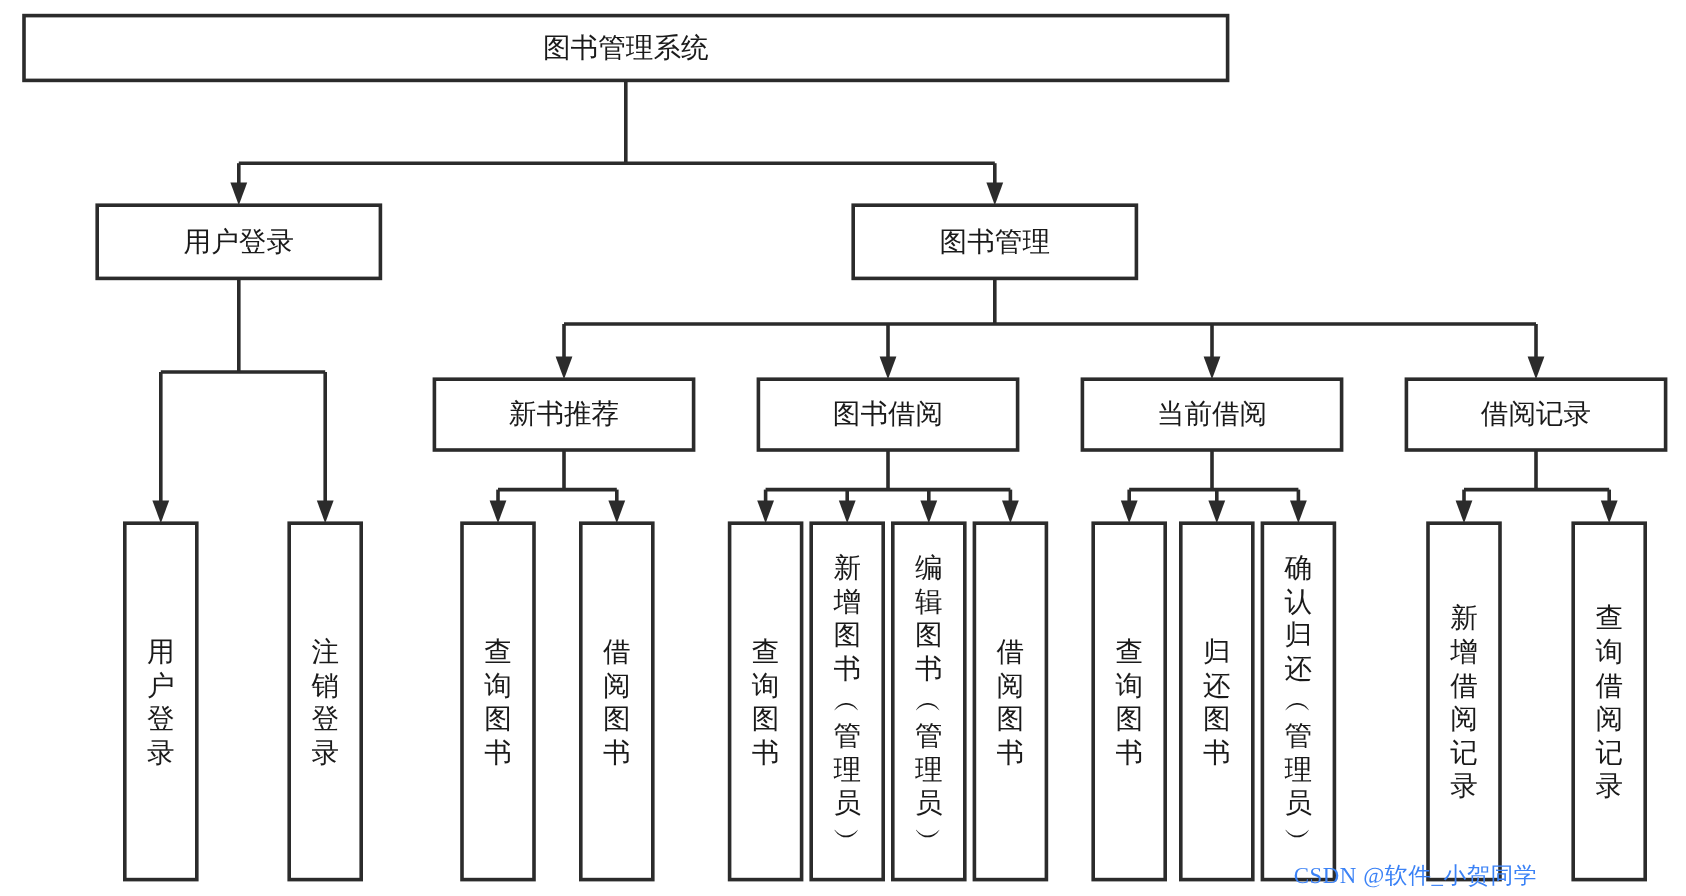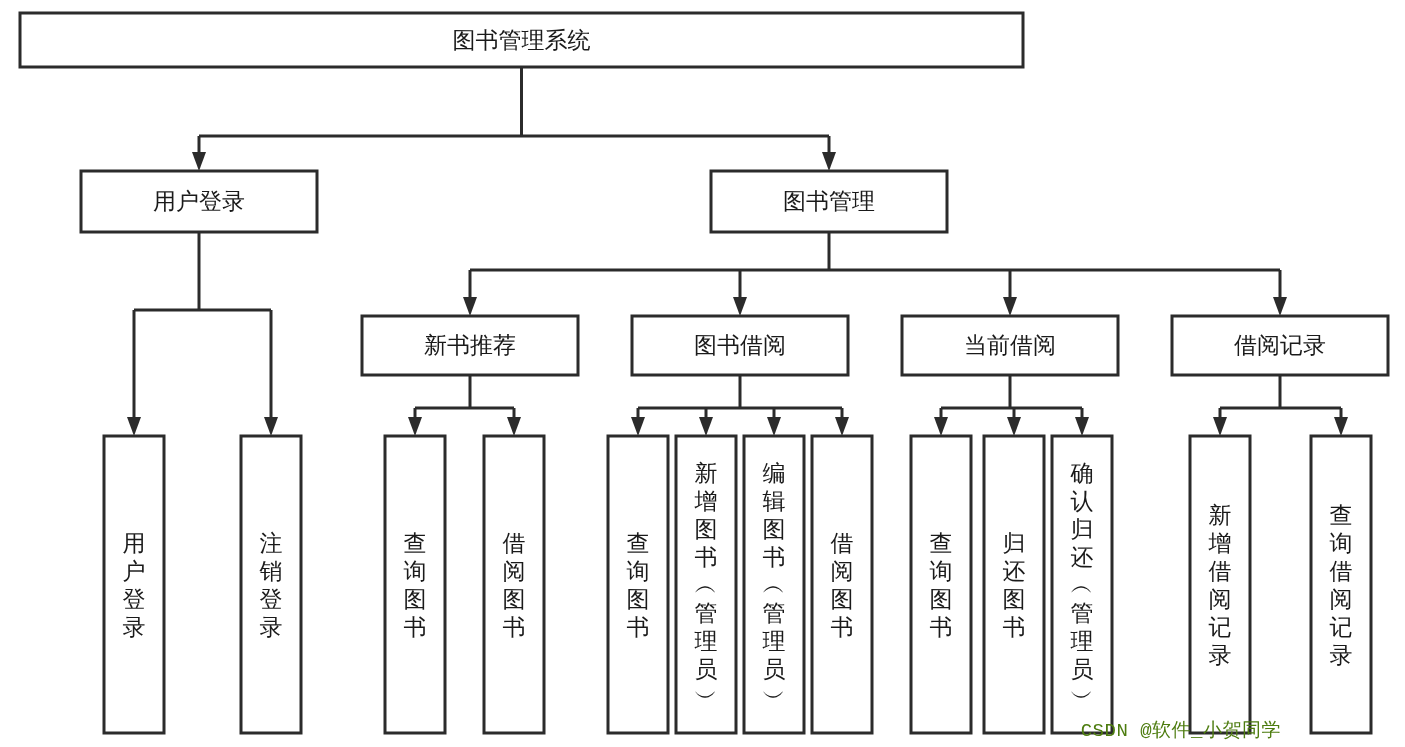--- a/index.html
+++ b/index.html
@@ -52,23 +52,23 @@
     stroke-linecap: butt;
   }
   .arrow-head {
     fill: #2b2b2b;
     stroke: none;
   }
   .watermark {
     position: absolute;
     right: 8px;
     bottom: 4px;
-    color: #4d7c0f;
+    color: #3b82f6;
     font-size: 19px;
-    font-family: Liberation Mono, monospace;
+    font-family: Liberation Serif, serif;
     letter-spacing: 0.5px;
     white-space: nowrap;
     pointer-events: none;
   }
 </style>
 </head>
 <body>
 
 <div id="diagram-root">
   <svg id="tree-svg" viewBox="0 0 1405 747" xmlns="http://www.w3.org/2000/svg">

